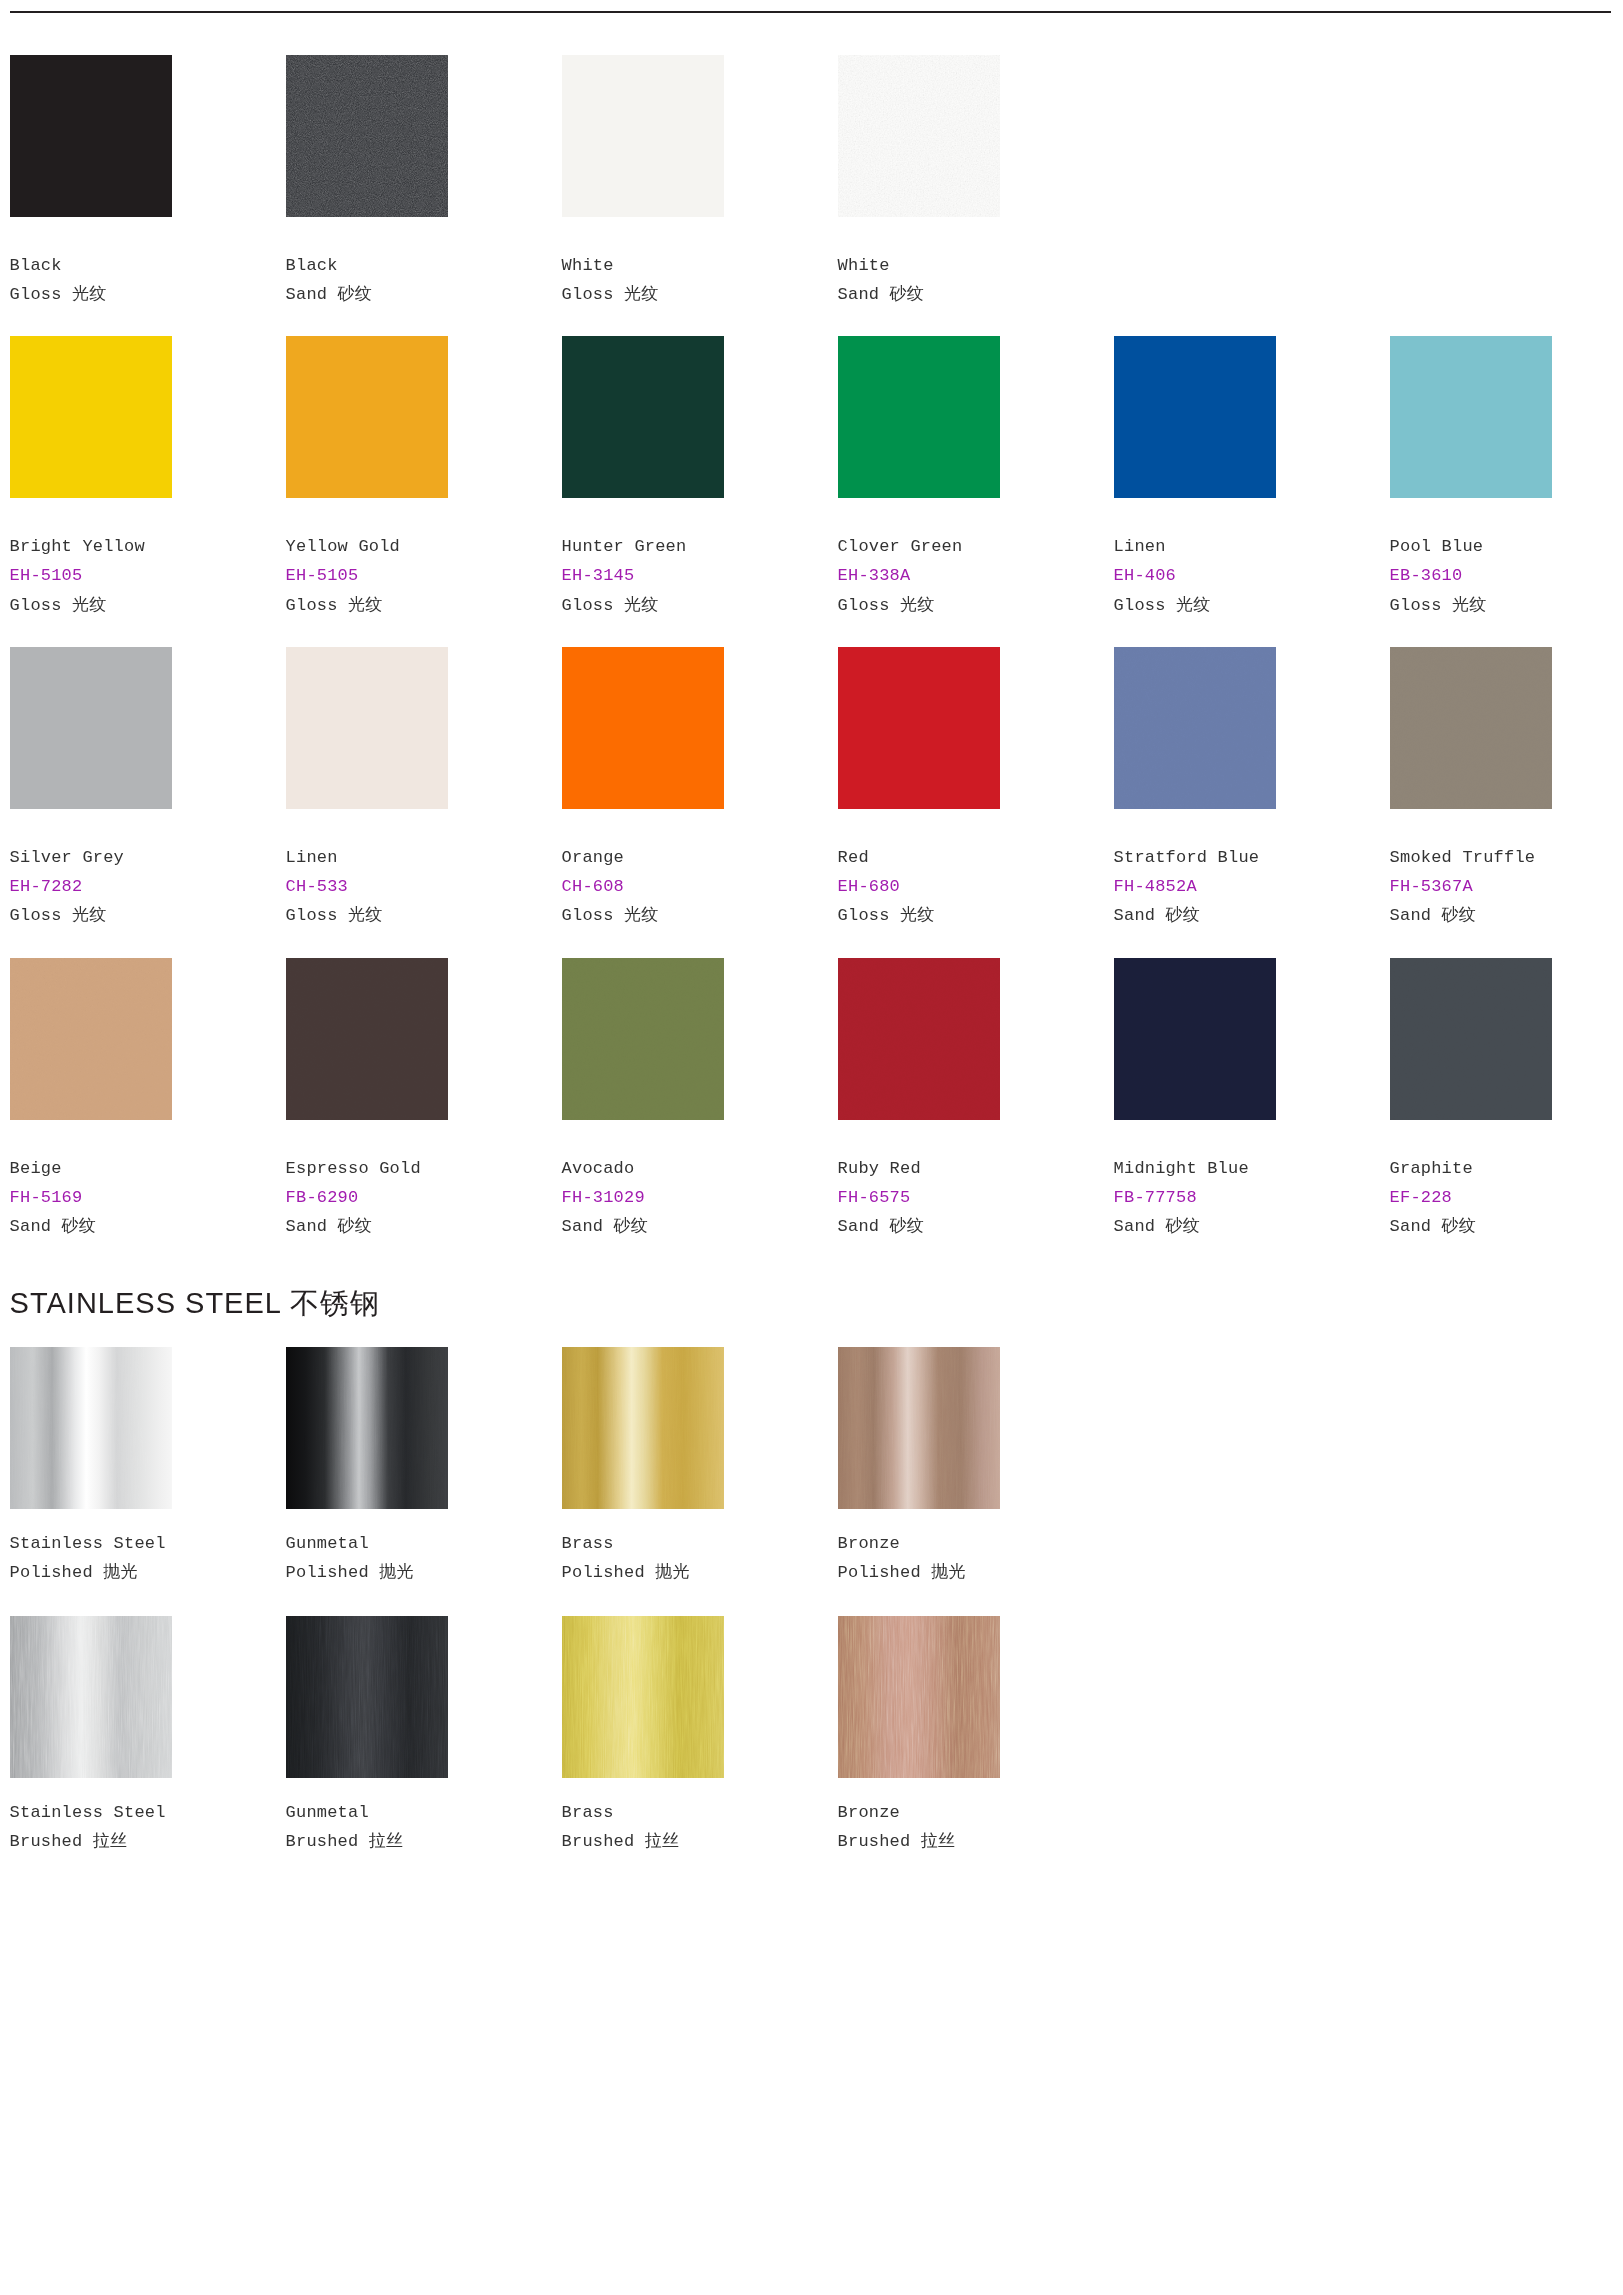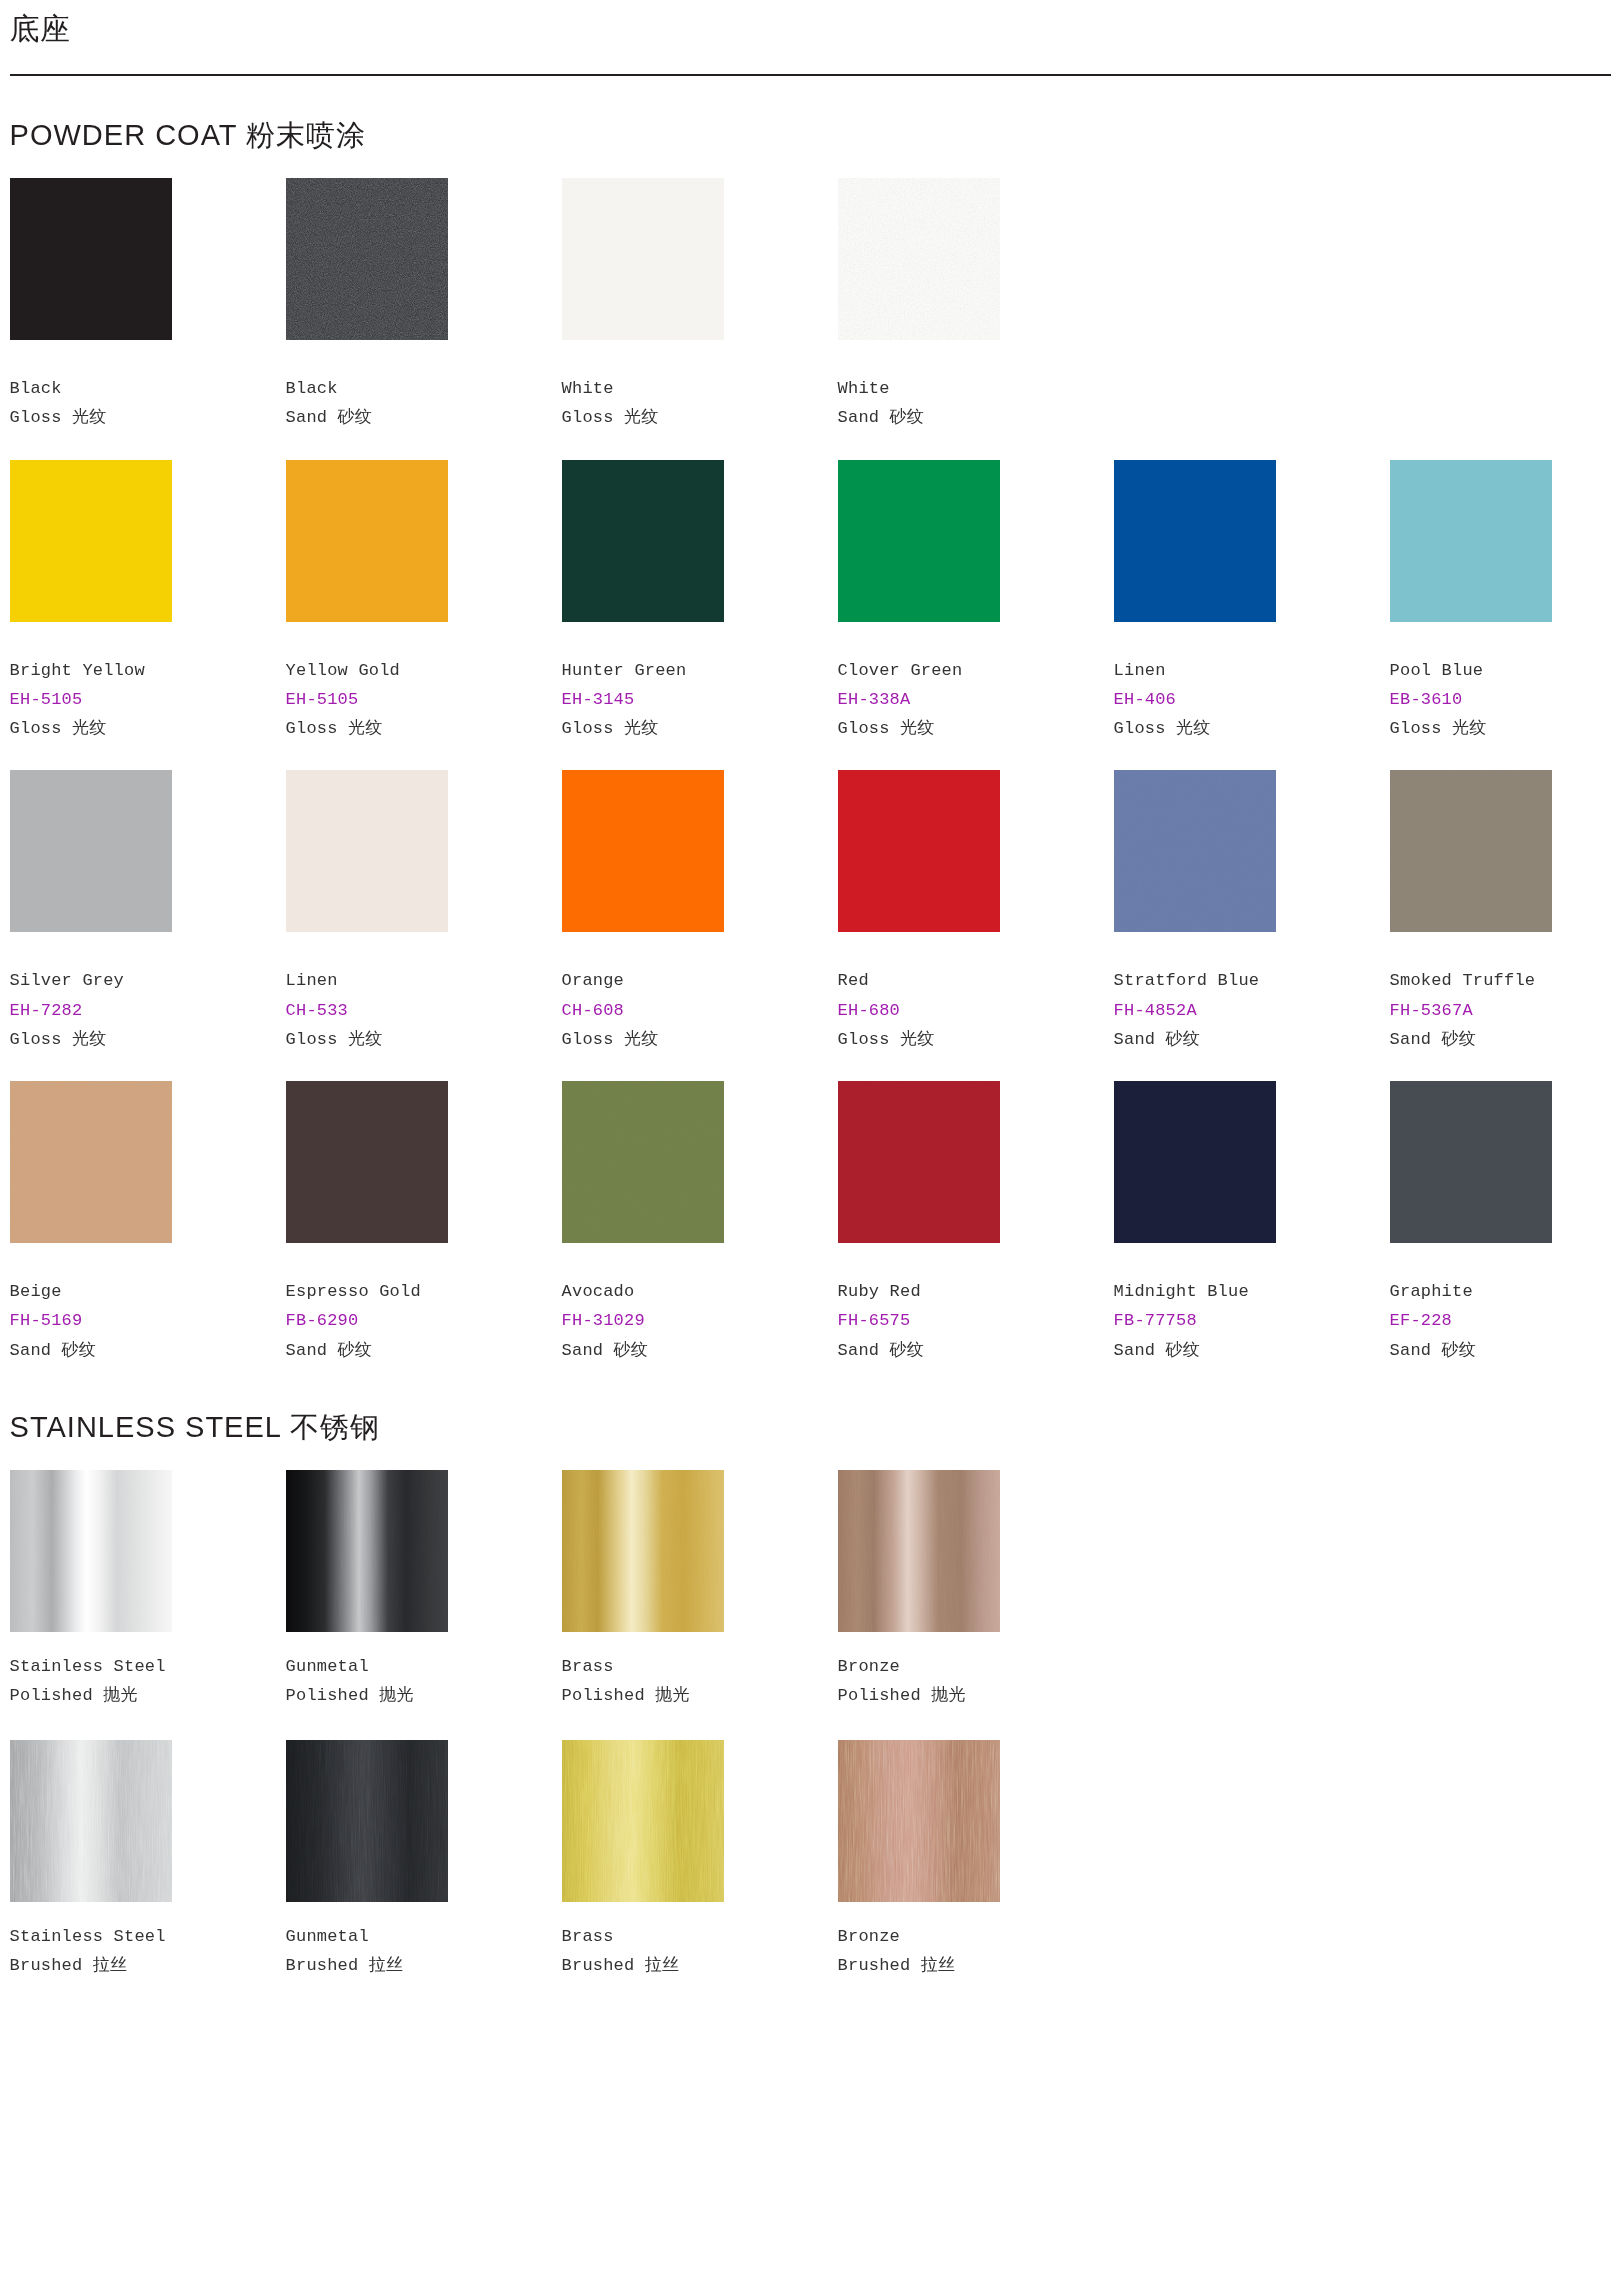--- a/index.html
+++ b/index.html
@@ -106,27 +106,25 @@
   }
   .steel-row { margin-bottom: 29px; }
   .steel-row .swatch-meta { margin-top: 20px; }
 </style>
 </head>
 <body>
 
 <div class="page">
 
   <div class="page-header">
-    <h1 class="page-title">底座</h1>
     <div class="title-rule"></div>
   </div>
 
   <div id="sections-root">
       <div class="section">
-        <h2 class="section-title">POWDER COAT 粉末喷涂</h2>
         <div class="swatch-row">
           <div class="swatch-cell">
             <div class="swatch-chip" style="background: rgb(33, 29, 30);"></div>
             <div class="swatch-meta">
               <div class="swatch-name">Black</div>
               <div class="swatch-finish">Gloss 光纹</div>
             </div>
           </div>
           <div class="swatch-cell">
             <div class="swatch-chip" style="background: rgb(43, 45, 49);">

